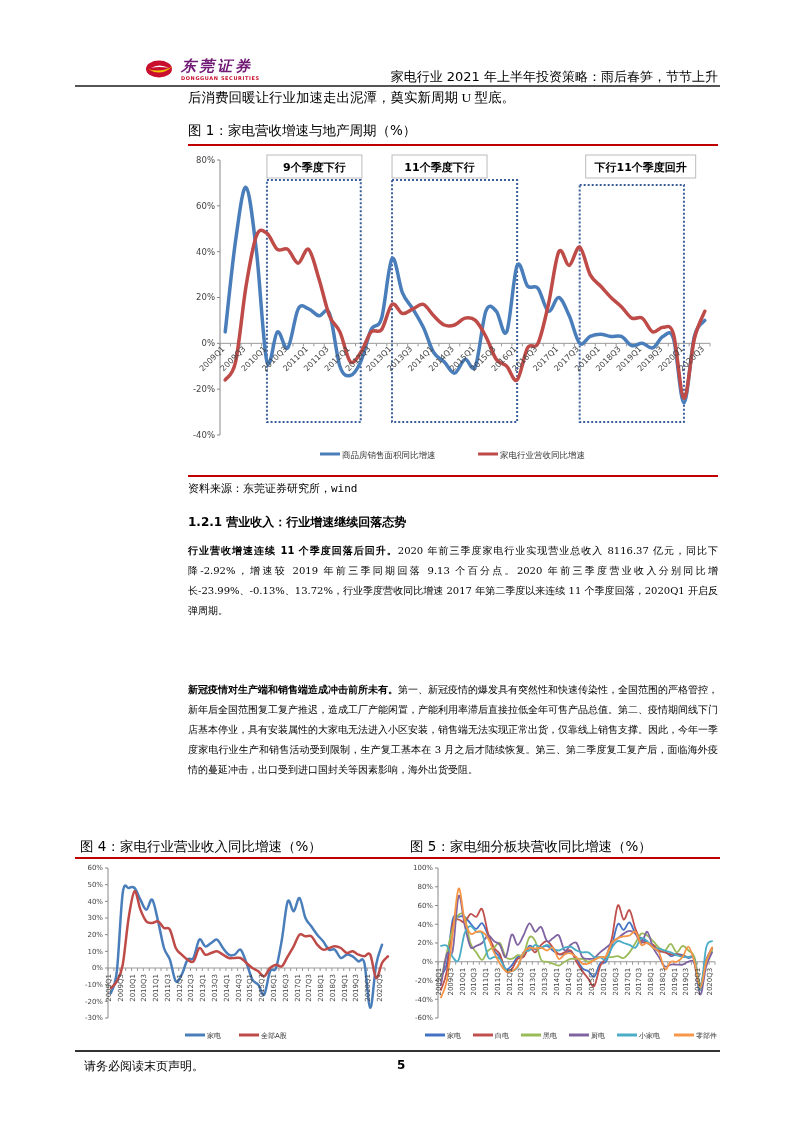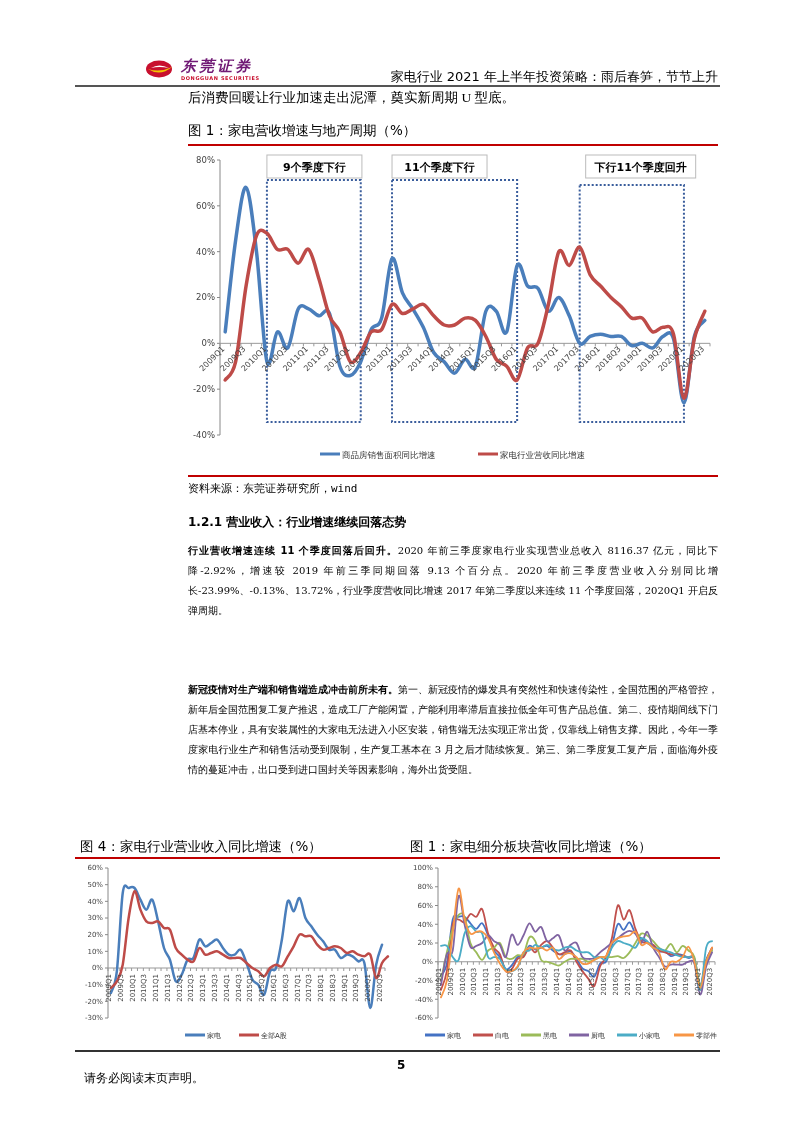--- a/index.html
+++ b/index.html
@@ -13,21 +13,21 @@
   .header-title { right: 75px; top: 68px; font-size: 13px; font-family: "DejaVu Sans", sans-serif; }
   .header-rule { left: 75px; top: 85px; width: 645px; height: 2px; background: #555; }
   .body-line { left: 188px; font-size: 13.5px; line-height: 23px; width: 530px; font-family: Liberation Serif, serif; }
   .fig-title { font-size: 13.5px; font-family: "DejaVu Sans", sans-serif; }
   .red-rule { height: 2px; background: #c00000; }
   .src-note { left: 188px; top: 481px; font-size: 11px; font-family: "DejaVu Sans Mono", monospace; }
   .section-h { left: 188px; top: 514px; font-size: 12px; font-weight: bold; font-family: "DejaVu Sans", sans-serif; }
   .para { left: 188px; width: 530px; font-size: 10px; line-height: 20px; text-align: justify; text-align-last: left; font-family: "DejaVu Serif", serif; }
   .para b { font-family: "DejaVu Sans", sans-serif; }
   .footer-rule { left: 75px; top: 1050px; width: 645px; height: 2px; background: #333; }
-  .footer-note { left: 84px; top: 1058px; font-size: 12px; font-family: "DejaVu Sans", sans-serif; margin-top: 12px; }
+  .footer-note { left: 84px; top: 1058px; font-size: 12px; font-family: "DejaVu Sans", sans-serif; }
   .page-num { left: 397px; top: 1058px; font-size: 12px; font-weight: bold; font-family: "DejaVu Sans", sans-serif; }
   svg text { font-family: "DejaVu Sans", sans-serif; }
 </style>
 </head>
 <body>
 
 <div class="abs header-logo">
   <svg class="logo-mark" viewBox="0 0 30 20">
     <ellipse cx="14" cy="10" rx="13" ry="8.5" fill="#c8102e"></ellipse>
     <path d="M6 9 Q14 4 24 9 Q14 7 6 9Z" fill="#fff"></path>
@@ -155,21 +155,21 @@
 
 <div class="abs para" style="top:541px;">
   <b>行业营收增速连续 11 个季度回落后回升。</b><span>2020 年前三季度家电行业实现营业总收入 8116.37 亿元，同比下降-2.92%，增速较 2019 年前三季同期回落 9.13 个百分点。2020 年前三季度营业收入分别同比增长-23.99%、-0.13%、13.72%，行业季度营收同比增速 2017 年第二季度以来连续 11 个季度回落，2020Q1 开启反弹周期。</span>
 </div>
 
 <div class="abs para" style="top:648px;margin-top:32px;">
   <b>新冠疫情对生产端和销售端造成冲击前所未有。</b><span>第一、新冠疫情的爆发具有突然性和快速传染性，全国范围的严格管控，新年后全国范围复工复产推迟，造成工厂产能闲置，产能利用率滞后直接拉低全年可售产品总值。第二、疫情期间线下门店基本停业，具有安装属性的大家电无法进入小区安装，销售端无法实现正常出货，仅靠线上销售支撑。因此，今年一季度家电行业生产和销售活动受到限制，生产复工基本在 3 月之后才陆续恢复。第三、第二季度复工复产后，面临海外疫情的蔓延冲击，出口受到进口国封关等因素影响，海外出货受阻。</span>
 </div>
 
 <div class="abs fig-title" style="left:80px; top:838px;">图 4：家电行业营业收入同比增速（%）</div>
-<div class="abs fig-title" style="left:410px; top:838px;">图 1：家电细分板块营收同比增速（%）</div>
+<div class="abs fig-title" style="left:410px; top:838px;">图 5：家电细分板块营收同比增速（%）</div>
 <div class="abs red-rule" style="left:75px; top:857px; width:645px; height:1.5px;"></div>
 <svg class="abs" id="fig4" style="left:75px; top:860px;" width="320" height="185">
     <line x1="33" y1="8" x2="33" y2="158" stroke="#888" stroke-width="1"></line>
     <line x1="30" y1="8" x2="33" y2="8" stroke="#888"></line>
     <text x="28" y="10.333333333333334" font-size="7" text-anchor="end" fill="#444">60%</text>
     <line x1="30" y1="24.666666666666668" x2="33" y2="24.666666666666668" stroke="#888"></line>
     <text x="28" y="27" font-size="7" text-anchor="end" fill="#444">50%</text>
     <line x1="30" y1="41.333333333333336" x2="33" y2="41.333333333333336" stroke="#888"></line>
     <text x="28" y="43.66666666666667" font-size="7" text-anchor="end" fill="#444">40%</text>
     <line x1="30" y1="58" x2="33" y2="58" stroke="#888"></line>

